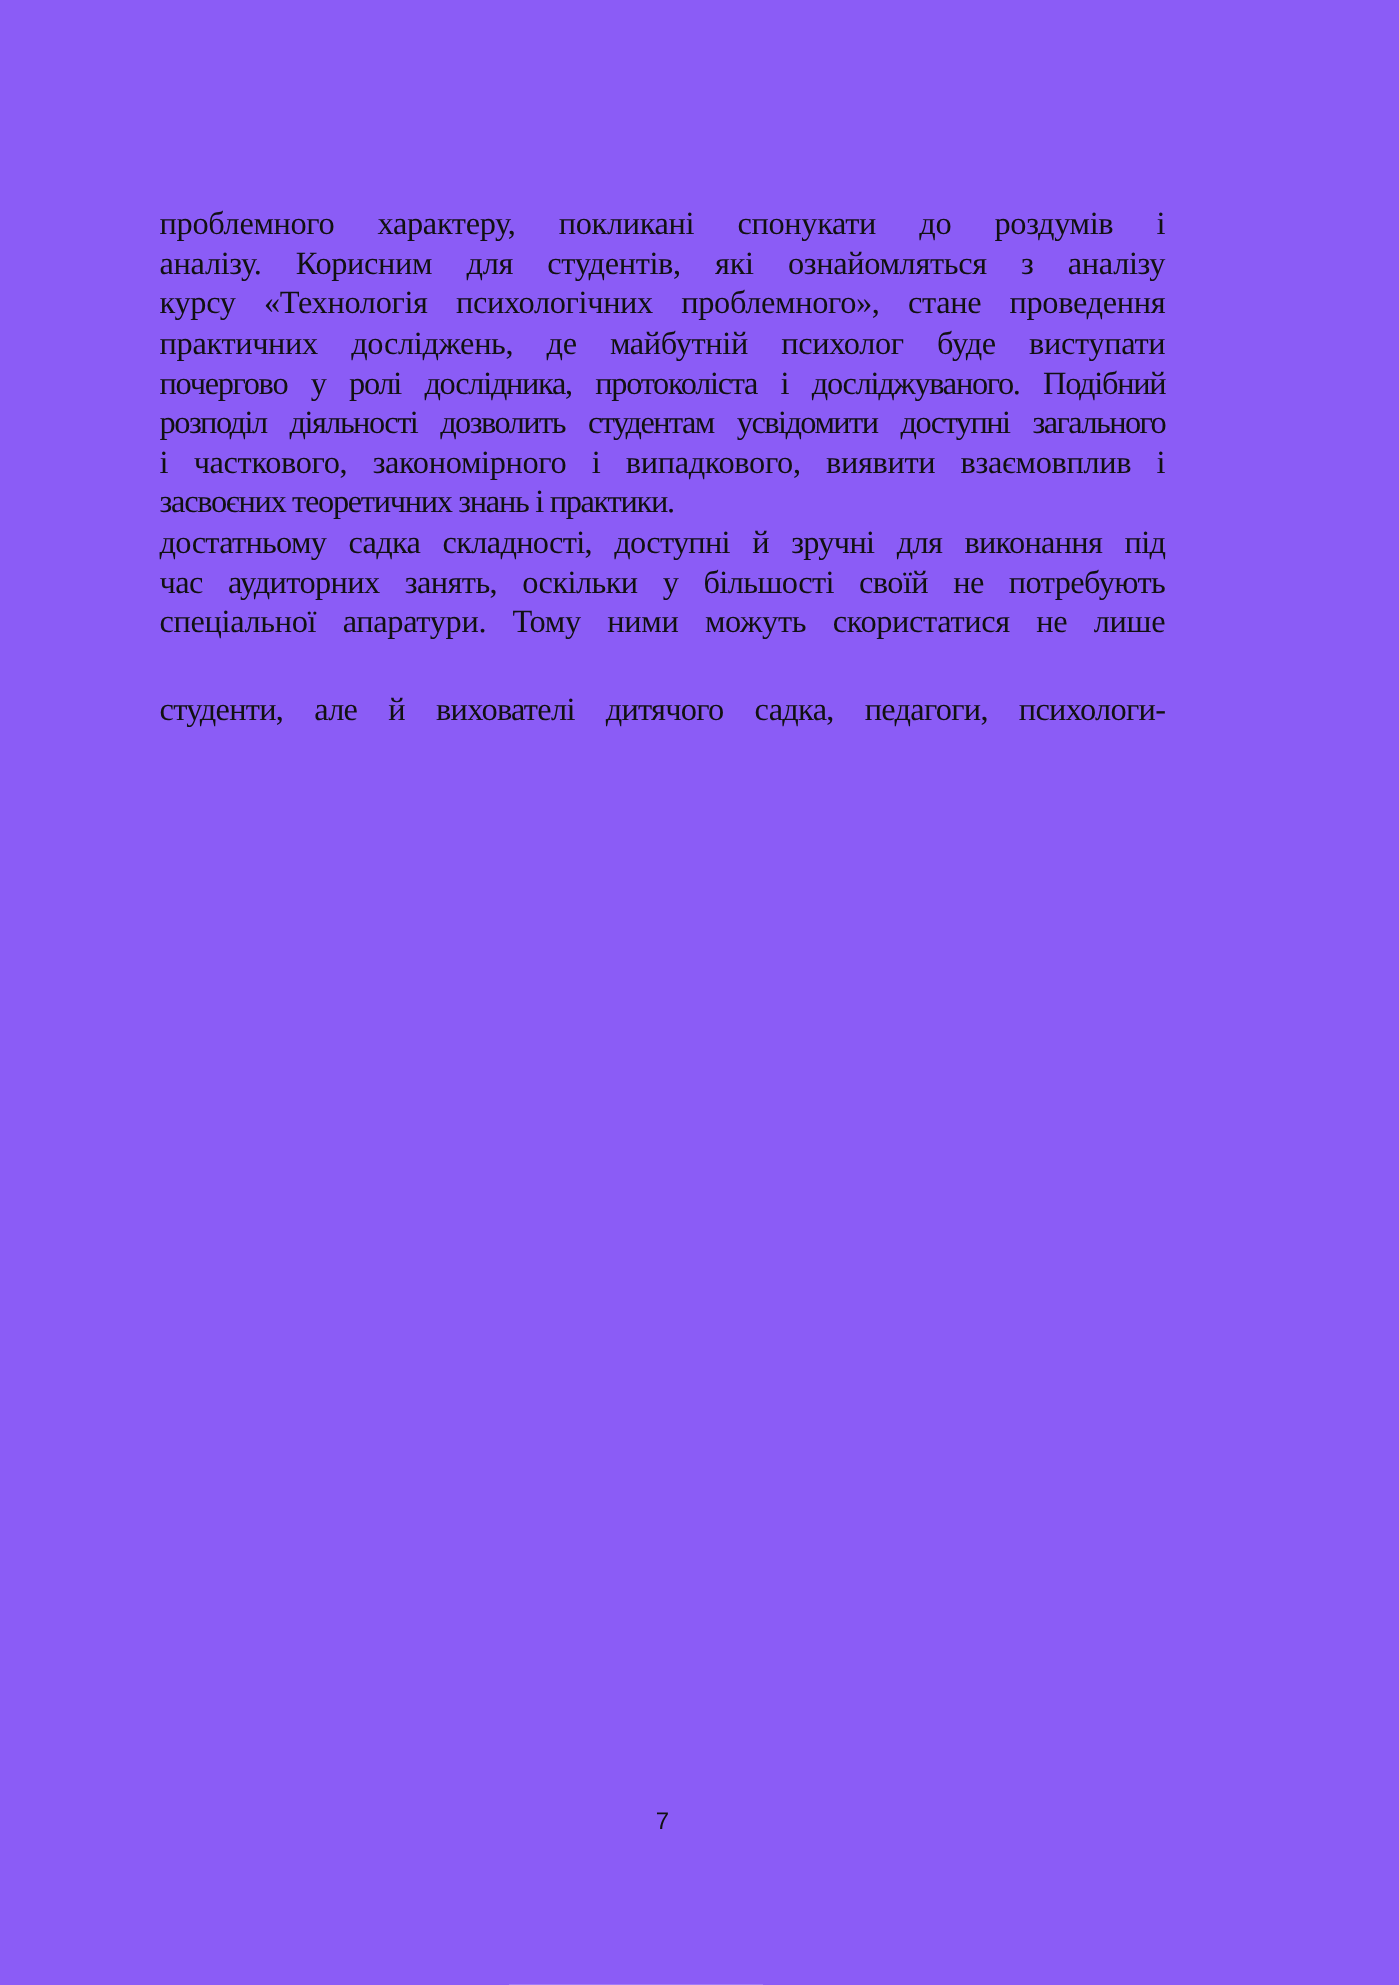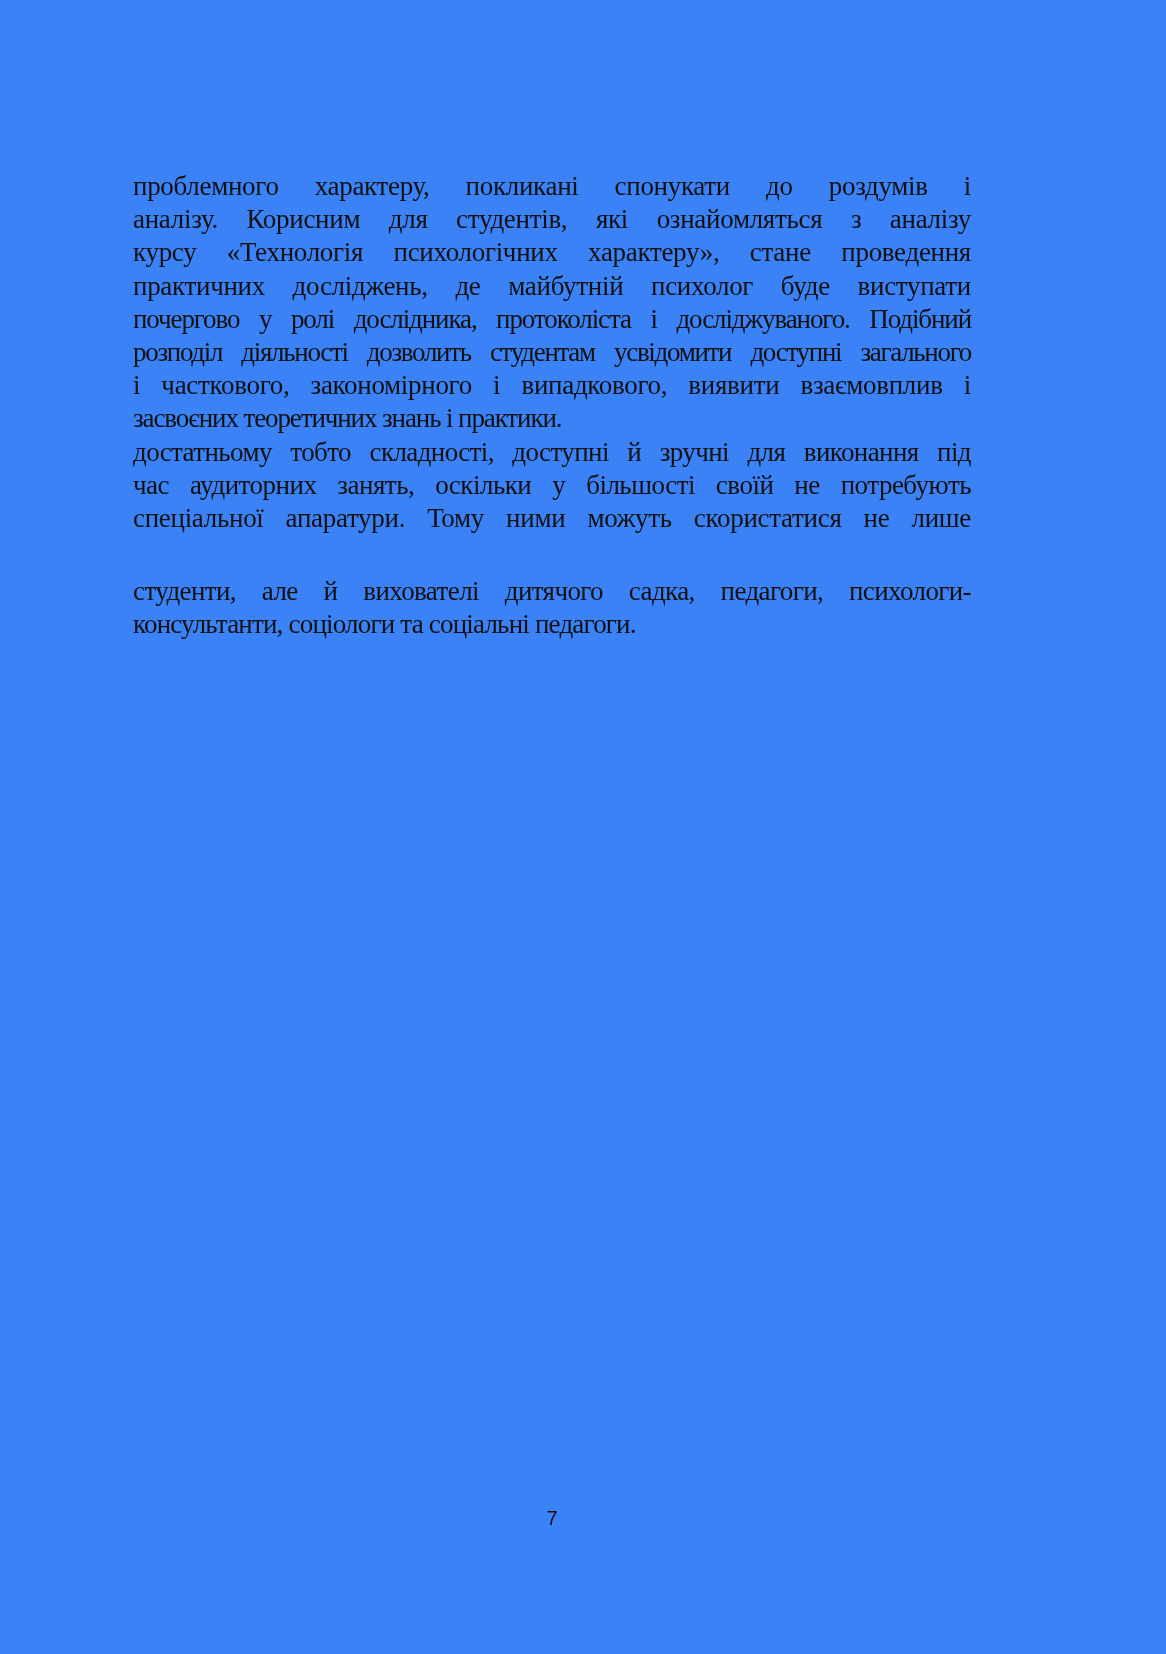--- a/index.html
+++ b/index.html
@@ -12,21 +12,21 @@
       height: 1654px;
       position: relative;
       overflow: hidden;
     }
     .page {
       position: absolute;
       left: 0;
       top: 0;
       width: 1166px;
       height: 1654px;
-      background: #3b82f6;
+      background: #8b5cf6;
     }
     .text-block {
       position: absolute;
       left: 133px;
       top: 170px;
       width: 838px;
       font-family: "Liberation Serif", "DejaVu Serif", serif;
       font-size: 27px;
       color: #111111;
     }
@@ -58,30 +58,29 @@
     }
   </style>
 </head>
 <body>
 
 <div class="page">
   <div class="text-block">
     <div>
       <span class="line" style="white-space: nowrap;">проблемного характеру, покликані спонукати до роздумів і</span>
       <span class="line" style="white-space: nowrap;">аналізу. Корисним для студентів, які ознайомляться з аналізу</span>
-      <span class="line" style="white-space: nowrap;">курсу «Технологія психологічних характеру», стане проведення</span>
+      <span class="line" style="white-space: nowrap;">курсу «Технологія психологічних проблемного», стане проведення</span>
       <span class="line" style="white-space: nowrap;">практичних досліджень, де майбутній психолог буде виступати</span>
       <span class="line" style="letter-spacing: -1.1px; white-space: nowrap;">почергово у ролі дослідника, протоколіста і досліджуваного. Подібний</span>
       <span class="line" style="letter-spacing: -1.3px; white-space: nowrap;">розподіл діяльності дозволить студентам усвідомити доступні загального</span>
       <span class="line" style="white-space: nowrap;">і часткового, закономірного і випадкового, виявити взаємовплив і</span>
       <span class="line last" style="letter-spacing: -1.1px; white-space: nowrap;">засвоєних теоретичних знань і практики.</span>
     </div>
     <div>
-      <span class="line" style="letter-spacing: -0.6px; white-space: nowrap;">достатньому тобто складності, доступні й зручні для виконання під</span>
+      <span class="line" style="letter-spacing: -0.6px; white-space: nowrap;">достатньому садка складності, доступні й зручні для виконання під</span>
       <span class="line" style="letter-spacing: -0.5px; white-space: nowrap;">час аудиторних занять, оскільки у більшості своїй не потребують</span>
       <span class="line" style="white-space: nowrap;">спеціальної апаратури. Тому ними можуть скористатися не лише</span>
       <span class="line" style="letter-spacing: -0.6px; white-space: nowrap; margin-top: 40px;">студенти, але й вихователі дитячого садка, педагоги, психологи-</span>
-      <span class="line last" style="letter-spacing: -0.8px; white-space: nowrap;">консультанти, соціологи та соціальні педагоги.</span>
     </div>
   </div>
 
   <div class="page-number">7</div>
 </div>
 
 </body></html>

